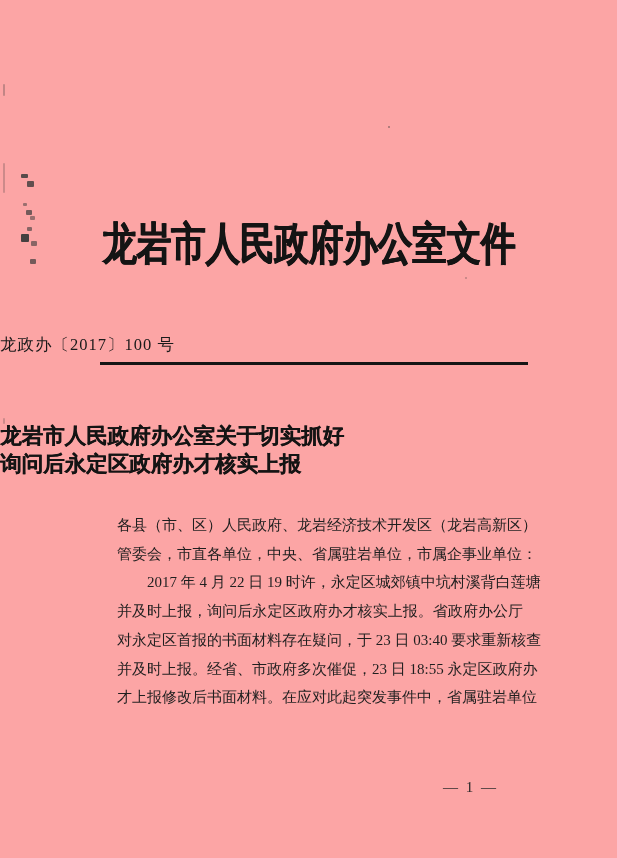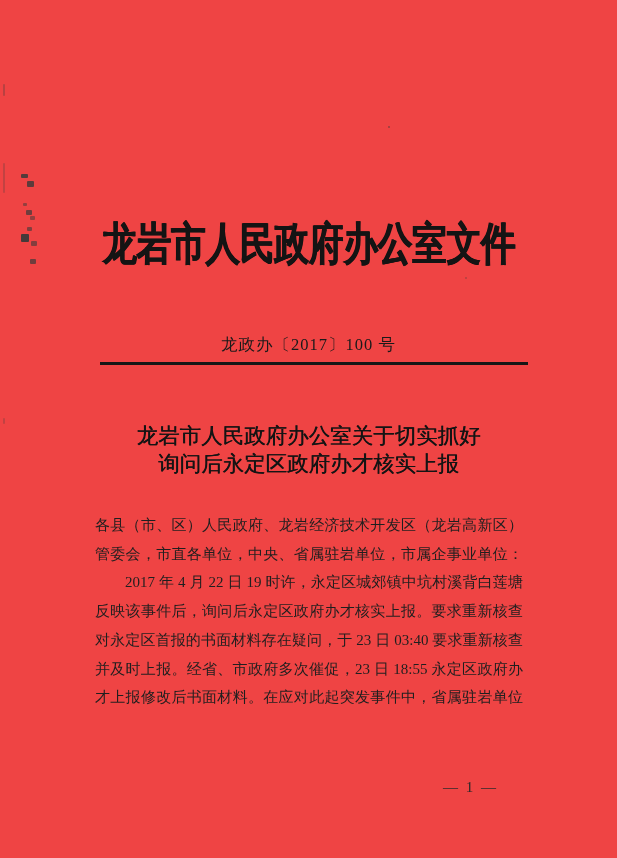--- a/index.html
+++ b/index.html
@@ -5,21 +5,21 @@
   html, body {
     margin: 0;
     padding: 0;
     background: #e8e8e8;
     font-family: "Liberation Serif", "DejaVu Serif", serif;
   }
   .page {
     position: relative;
     width: 617px;
     height: 858px;
-    background: #ef4444;
+    background: #fca5a5;
     overflow: hidden;
     color: #1c1c1c;
   }
   
   .banner {
     position: absolute;
     top: 216px;
     left: 0;
     width: 617px;
     text-align: center;
@@ -34,21 +34,21 @@
     transform: scaleX(0.765);
     transform-origin: 50% 50%;
     text-shadow: 0.7px 0 currentColor, -0.7px 0 currentColor;
   }
   
   .doc-number {
     position: absolute;
     top: 334px;
     left: 0;
     width: 617px;
-    text-align: center;
+    text-align: left;
     font-size: 16.5px;
     letter-spacing: 1px;
     color: #1a1a1a;
   }
   
   .rule {
     position: absolute;
     top: 362px;
     left: 100px;
     width: 428px;
@@ -56,41 +56,41 @@
     background: #161616;
     border: none;
     margin: 0;
   }
   
   .notice-title {
     position: absolute;
     top: 422px;
     left: 0;
     width: 617px;
-    text-align: center;
     font-size: 21.5px;
-    font-weight: 400;
+    font-weight: 700;
     line-height: 28px;
     color: #141414;
     text-shadow: 0.4px 0 currentColor;
   }
   
   .body-text {
     position: absolute;
     top: 511px;
     left: 95px;
     width: 428px;
     font-size: 15px;
     line-height: 28.7px;
     color: #1f1f1f;
   }
   .body-line {
     text-align: justify;
     text-align-last: justify;
     white-space: nowrap;
+    margin-left: 22px;
   }
   .body-line.indent {
     text-indent: 30px;
   }
   
   .page-number {
     position: absolute;
     top: 779px;
     left: 443px;
     font-size: 15px;
@@ -145,21 +145,21 @@
 
   <div class="notice-title">
     <div>龙岩市人民政府办公室关于切实抓好</div>
     <div>询问后永定区政府办才核实上报</div>
   </div>
 
   <div class="body-text">
     <div class="body-line">各县（市、区）人民政府、龙岩经济技术开发区（龙岩高新区）</div>
     <div class="body-line">管委会，市直各单位，中央、省属驻岩单位，市属企事业单位：</div>
     <div class="body-line indent">2017 年 4 月 22 日 19 时许，永定区城郊镇中坑村溪背白莲塘</div>
-    <div class="body-line">反映该事件后，询问后永定区政府办才核实上报。要求重新核查</div>
+    <div class="body-line">并及时上报，询问后永定区政府办才核实上报。省政府办公厅</div>
     <div class="body-line">对永定区首报的书面材料存在疑问，于 23 日 03:40 要求重新核查</div>
     <div class="body-line">并及时上报。经省、市政府多次催促，23 日 18:55 永定区政府办</div>
     <div class="body-line">才上报修改后书面材料。在应对此起突发事件中，省属驻岩单位</div>
   </div>
 
   <div class="page-number">— 1 —</div>
 
 </div>
 
 </body></html>

